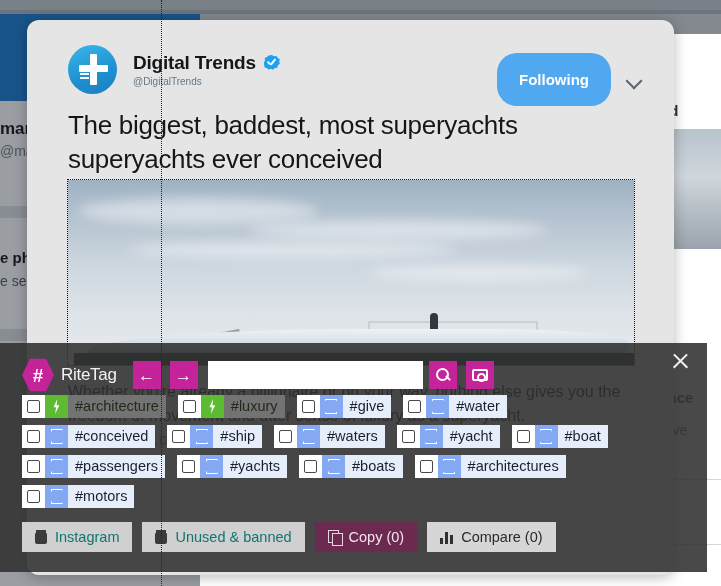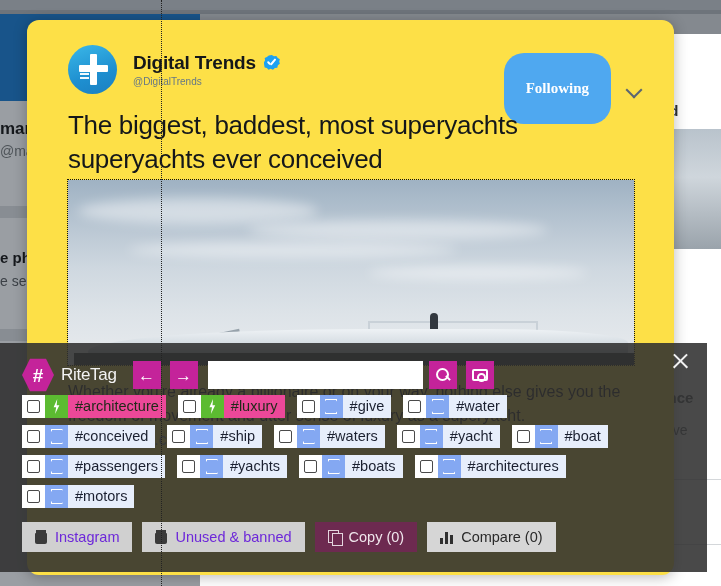--- a/index.html
+++ b/index.html
@@ -30,21 +30,21 @@
   .bg-right-text { position: absolute; white-space: nowrap; color: #2d3237; }
   .bg-photo-strip { position: absolute; background:
       linear-gradient(180deg, #b9c3cc 0%, #cfd6dc 40%, #9aa3ab 100%); }
   .bg-hr { position: absolute; height: 1px; background: #d4d7da; }
 
   
   .modal-card {
     position: absolute;
     left: 27px; top: 20px;
     width: 647px; height: 555px;
-    background: #fde047;
+    background: #e5e5e5;
     border-radius: 12px;
     box-shadow: 0 2px 14px rgba(0,0,0,0.28);
     overflow: hidden;
   }
   .tw-head { position: absolute; left: 41px; top: 25px; display: flex; align-items: center; }
   .avatar {
     width: 49px; height: 49px; border-radius: 50%;
     background: linear-gradient(160deg, #3bb8e8 0%, #1e8fd0 60%, #1b7fc0 100%);
     position: relative; flex: none;
   }
@@ -67,22 +67,22 @@
   }
   .verified:before {
     content: ""; position: absolute; left: 5.5px; top: 5.5px; width: 8px; height: 1.8px;
     background: #fff; transform: rotate(-50deg); border-radius: 1px;
   }
   .tw-handle { font-size: 10px; color: #657786; margin-top: 2px; }
 
   .follow-wrap { position: absolute; right: 25px; top: 33px; display: flex; align-items: center; }
   .follow-btn {
     background: #4fa8f0; color: #fff; border: none; border-radius: 20px;
-    padding: 27px 22px; font-size: 15px; font-weight: bold;
-    font-family: Liberation Serif, serif; cursor: pointer;
+    padding: 18px 22px; font-size: 15px; font-weight: bold;
+    font-family: Liberation Sans, sans-serif; cursor: pointer;
   }
   .caret {
     width: 26px; height: 26px; margin-left: 12px; position: relative; cursor: pointer;
   }
   .caret:before {
     content: ""; position: absolute; left: 5px; top: 8px; width: 10px; height: 10px;
     border-right: 2px solid #5b6672; border-bottom: 2px solid #5b6672;
     transform: rotate(45deg);
   }
 
@@ -196,21 +196,21 @@
     width: 13px; height: 13px; border: 1.6px solid #4a4a4a; border-radius: 2px;
     display: block;
   }
   .chip .ico {
     width: 23px; height: 23px; flex: none; display: flex;
     align-items: center; justify-content: center;
   }
   .chip .label { padding: 0 7px; height: 23px; line-height: 23px; }
 
   .chip.green .ico { background: #5cbb31; }
-  .chip.green .label { background: #ec4899; color: #1f2a18; }
+  .chip.green .label { background: #737373; color: #1f2a18; }
   .chip.blue .ico { background: #84a8f2; }
   .chip.blue .label { background: #e7eefb; color: #1b2030; }
 
   
   .bolt { width: 9px; height: 15px; background: #fff;
     clip-path: polygon(58% 0%, 18% 55%, 46% 55%, 34% 100%, 82% 42%, 52% 42%); }
   
   .hour { width: 12px; height: 15px; position: relative; }
   .hour:before {
     content:""; position:absolute; inset:0;
@@ -219,21 +219,21 @@
   }
 
   
   .rt-actions { position: absolute; left: 22px; bottom: 20px; display: flex; align-items: center; }
   .abtn {
     display: flex; align-items: center; gap: 8px;
     height: 30px; padding: 0 13px; font-size: 14.5px;
     border: none; cursor: pointer; margin-right: 10px;
     font-family: "Liberation Sans", sans-serif; white-space: nowrap;
   }
-  .abtn.gray  { background: #d0d0d0; color: #6d28d9; }
+  .abtn.gray  { background: #d0d0d0; color: #0f766e; }
   .abtn.white { background: #ffffff; color: #1c1c1c; border-radius: 3px; }
   .abtn.plum  { background: #6d2a50; color: #f0e6ec; }
   .abtn.lgray { background: #d6d6d6; color: #2a2a2a; }
 
   .ico-trash { position: relative; width: 12px; height: 14px; display: inline-block; }
   .ico-trash:before {
     content:""; position:absolute; left:0; top:3px; width:12px; height:11px;
     background:#3b3b3b; border-radius: 1px 1px 2px 2px;
   }
   .ico-trash:after {

